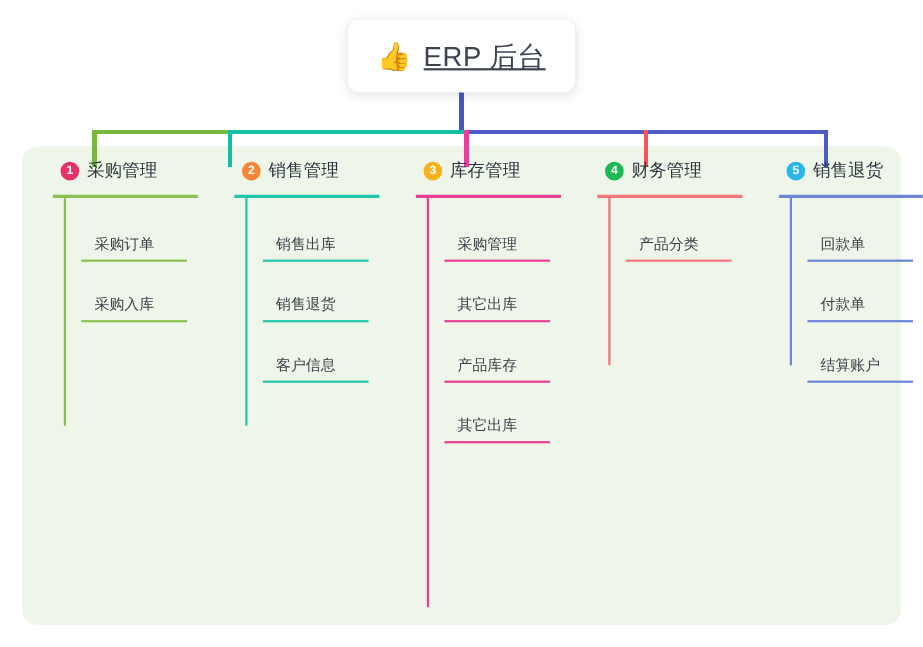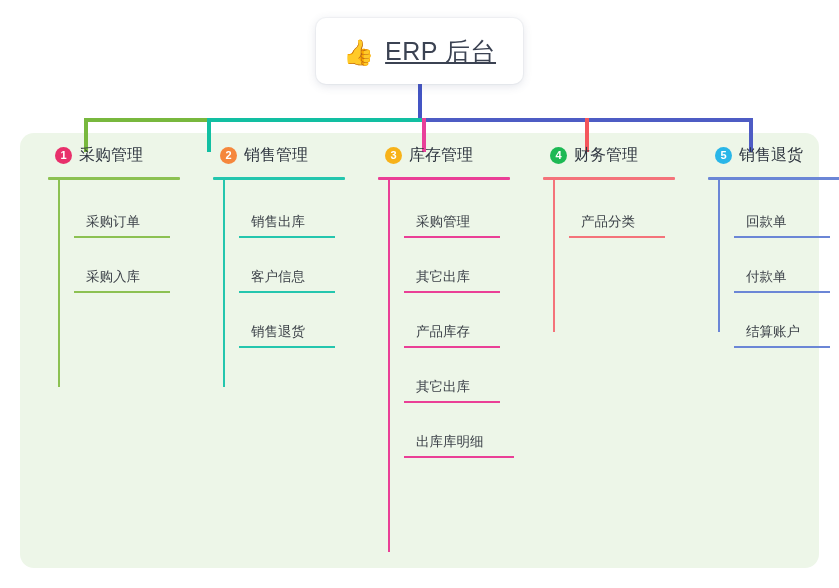--- a/index.html
+++ b/index.html
@@ -213,27 +213,27 @@
           <span class="col-title">销售管理</span>
         </div>
         <div class="col-rule" style="background: rgb(36, 198, 174);"></div>
         <div class="spine" style="background: rgb(36, 198, 174); height: 207px;"></div>
         <ul class="items">
           <li class="item">
             <span class="item-label">销售出库</span>
             <div class="item-rule" style="background: rgb(36, 198, 174);"></div>
           </li>
           <li class="item">
+            <span class="item-label">销售退货</span>
+            <div class="item-rule" style="background: rgb(36, 198, 174);"></div>
+          </li>
+          <li class="item">
             <span class="item-label">客户信息</span>
             <div class="item-rule" style="background: rgb(36, 198, 174);"></div>
           </li>
-          <li class="item">
-            <span class="item-label">销售退货</span>
-            <div class="item-rule" style="background: rgb(36, 198, 174);"></div>
-          </li>
         </ul>
       </div>
       <div class="column col-2">
         <div class="col-head">
           <span class="badge" style="background: rgb(247, 178, 25);">3</span>
           <span class="col-title">库存管理</span>
         </div>
         <div class="col-rule" style="background: rgb(234, 63, 150);"></div>
         <div class="spine" style="background: rgb(234, 63, 150); height: 372px;"></div>
         <ul class="items">
@@ -246,24 +246,20 @@
             <div class="item-rule" style="background: rgb(234, 63, 150);"></div>
           </li>
           <li class="item">
             <span class="item-label">产品库存</span>
             <div class="item-rule" style="background: rgb(234, 63, 150);"></div>
           </li>
           <li class="item">
             <span class="item-label">其它出库</span>
             <div class="item-rule" style="background: rgb(234, 63, 150);"></div>
           </li>
-          <li class="item">
-            <span class="item-label">出库库明细</span>
-            <div class="item-rule wide" style="background: rgb(234, 63, 150);"></div>
-          </li>
         </ul>
       </div>
       <div class="column col-3">
         <div class="col-head">
           <span class="badge" style="background: rgb(29, 185, 84);">4</span>
           <span class="col-title">财务管理</span>
         </div>
         <div class="col-rule" style="background: rgb(244, 115, 122);"></div>
         <div class="spine" style="background: rgb(244, 115, 122); height: 152px;"></div>
         <ul class="items">

